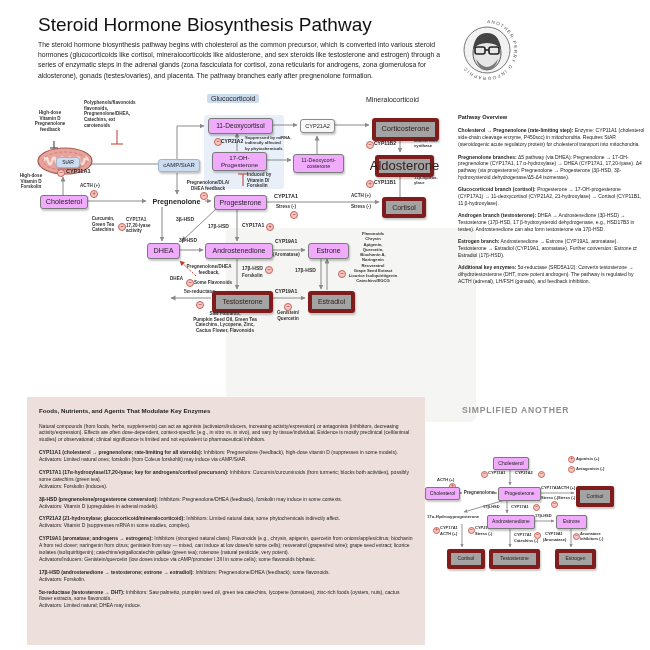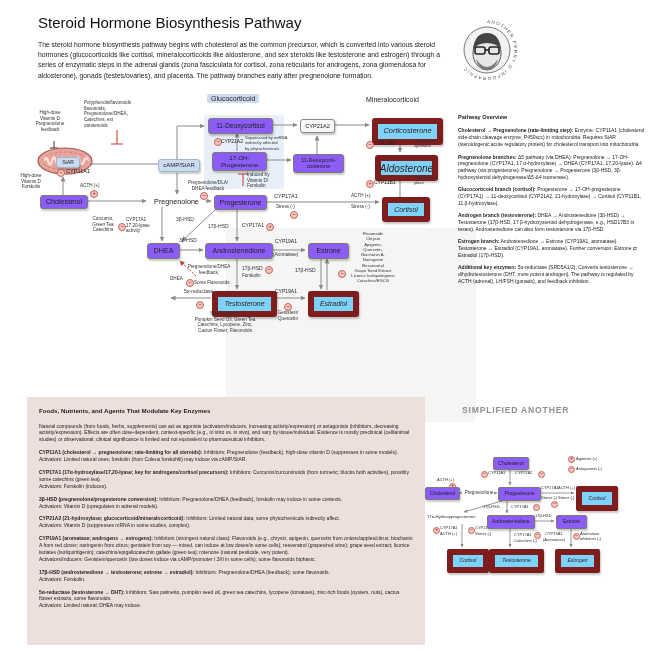--- a/index.html
+++ b/index.html
@@ -1,29 +1,29 @@
 <!DOCTYPE html>
 <html><head>
 <meta charset="utf-8">
 <style>
   html,body{margin:0;padding:0;background:#fff;}
   #page{position:relative;width:650px;height:650px;background:#fff;overflow:hidden;
         font-family:"Liberation Sans",sans-serif;color:#1c1c1c;}
   .abs{position:absolute;}
-  #page-title{position:absolute;left:38px;top:14px;font-size:15px;color:#111;}
+  #page-title{position:absolute;left:38px;top:14px;font-size:19px;color:#111;}
   #intro{position:absolute;left:38px;top:40px;width:408px;font-size:6.8px;line-height:1.5;color:#222;}
   
-  .lbl{position:absolute;font-size:4.6px;line-height:1.25;color:#333;white-space:pre-line;}
+  .lbl{position:absolute;font-size:4.6px;line-height:1.25;color:#333;white-space:pre-line;font-weight:bold;}
   .ctr{text-align:center;}
   .en{font-size:5.6px;color:#222;}
   .box,.pbox,.bbox,.wbox{position:absolute;display:flex;align-items:center;justify-content:center;
     text-align:center;border-radius:3px;box-shadow:1px 1.5px 2px rgba(0,0,0,.22);line-height:1.1;}
-  .box{background:#8b5cf6;border:1px solid #7a7a7a;font-size:6.4px;color:#222;}
+  .box{background:#f0abfc;border:1px solid #7a7a7a;font-size:6.4px;color:#222;}
   .wbox{background:#f7f7f7;border:1px solid #8a8a8a;font-size:5.6px;color:#222;}
-  .pbox{background:#7dd3fc;border:6px solid #7f1d1d;font-size:6.8px;color:#33201d;font-style:italic;}
+  .pbox{background:#a3a3a3;border:4px solid #7f1d1d;font-size:6.8px;color:#33201d;}
   .bbox{background:#ccdcef;border:1px solid #9fb6cf;font-size:6px;color:#223;}
   .zone{position:absolute;background:rgba(200,218,240,.42);border-radius:3px;}
   .panelbg{position:absolute;background:#f5f5f4;border-radius:6px;}
   .hdr{position:absolute;font-size:7px;color:#222;}
   .hl{background:#ccdcef;padding:1px 4px;border-radius:2px;}
   .circ{position:absolute;width:6px;height:6px;border-radius:50%;background:#f7c6c0;
     border:.5px solid #c4645b;color:#a33d35;font-size:5.4px;line-height:5.6px;text-align:center;font-weight:bold;}
   .circ.plus::before{content:"+";}
   .circ.minus::before{content:"−";}
   
@@ -127,21 +127,21 @@
     <div class="bbox" style="left:38px;top:62px;width:22px;height:9px;font-size:5px;">StAR</div>
 
     <div class="box" style="left:22px;top:100px;width:46px;height:12px;font-size:7.2px;">Cholesterol</div>
     <div class="lbl ctr" style="left:130px;top:102px;width:57px;font-size:7.2px;color:#222;">Pregnenolone</div>
     <div class="box" style="left:196px;top:100px;width:51px;height:13px;font-size:7px;">Progesterone</div>
     <div class="bbox" style="left:140px;top:64px;width:40px;height:11px;">cAMP/StAR</div>
     <div class="box" style="left:194px;top:57px;width:53px;height:17px;font-size:6.2px;">17-OH-Progesterone</div>
     <div class="box" style="left:190px;top:23px;width:63px;height:14px;font-size:6.6px;">11-Deoxycortisol</div>
     <div class="wbox" style="left:282px;top:24px;width:33px;height:12px;">CYP21A2</div>
     <div class="pbox" style="left:354px;top:23px;width:59px;height:15px;font-size:7.4px;">Corticosterone</div>
-    <div class="pbox" style="left:357px;top:60px;width:51px;height:14px;font-size:10px;">Aldosterone</div>
+    <div class="pbox" style="left:357px;top:60px;width:51px;height:14px;font-size:13px;">Aldosterone</div>
     <div class="pbox" style="left:364px;top:102px;width:36px;height:13px;font-size:7px;">Cortisol</div>
     <div class="box" style="left:275px;top:59px;width:49px;height:17px;font-size:5.4px;">11-Deoxycorti- costerone</div>
     <div class="box" style="left:129px;top:148px;width:31px;height:14px;font-size:7.2px;">DHEA</div>
     <div class="box" style="left:187px;top:148px;width:66px;height:14px;font-size:7px;">Androstenedione</div>
     <div class="box" style="left:290px;top:148px;width:39px;height:14px;font-size:7px;">Estrone</div>
     <div class="pbox" style="left:290px;top:196px;width:39px;height:14px;font-size:7px;">Estradiol</div>
     <div class="pbox" style="left:194px;top:196px;width:53px;height:14px;font-size:7px;">Testosterone</div>
 
     <div class="lbl en" style="left:48px;top:73px;">CYP11A1</div>
     <div class="circ minus" style="left:39px;top:74px;"></div>

